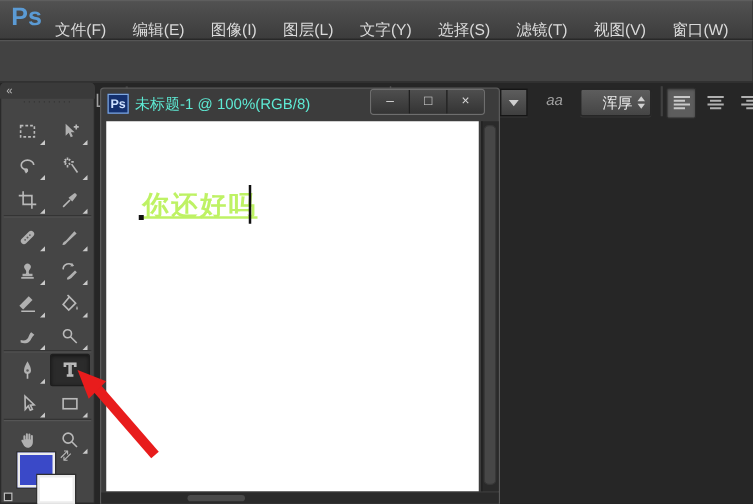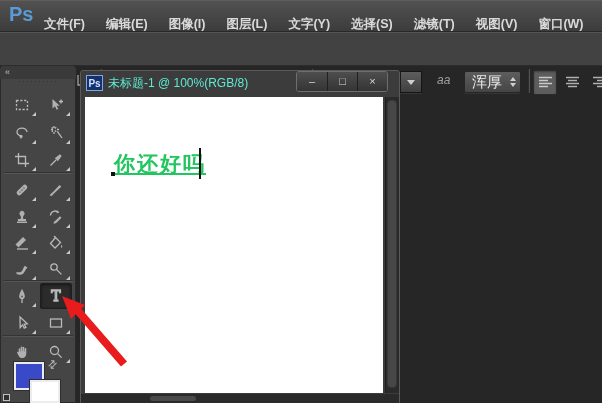--- a/index.html
+++ b/index.html
@@ -5,21 +5,21 @@
   * { margin:0; padding:0; box-sizing:border-box; }
   html,body { width:602px; height:403px; overflow:hidden; background:#262626;
               font-family:"Liberation Sans", sans-serif; }
   .abs { position:absolute; }
 
   
   #menubar { left:0; top:0; width:602px; height:32px;
     background:linear-gradient(#525252,#3c3c3c);
     border-bottom:1px solid #282828; box-shadow:inset 0 1px 0 #5e5e5e; }
   #ps-logo { left:9px; top:3px; font-size:20px; font-weight:bold; letter-spacing:0; }
-  #menu-items { left:44px; top:0; height:48px; display:flex; align-items:center; gap:21px;font-weight:bold; }
+  #menu-items { left:44px; top:0; height:48px; display:flex; align-items:center; gap:21px; }
   .menu-item { color:#dadada; font-size:12.5px; white-space:nowrap; cursor:default; }
 
   
   #optionsbar { left:0; top:32px; width:602px; height:34px; background:#424242;
     border-bottom:1px solid #2c2c2c; box-shadow:inset 0 1px 0 #555; }
   .ob-sep { top:37px; width:1px; height:24px; background:#2e2e2e; box-shadow:1px 0 0 #535353; }
   .grip-v { left:4px; top:39px; width:3px; height:20px;
     background:repeating-linear-gradient(#8a8a8a 0 1px, transparent 1px 3px); }
   .dd { top:39px; height:22px; background:#1d1d1d; border:1px solid #151515;
     box-shadow:0 1px 0 rgba(255,255,255,.08); display:flex; align-items:center; }
@@ -28,21 +28,21 @@
     border-left:1px solid #1a1a1a; display:flex; align-items:center; justify-content:center; }
   .tri-dn { width:0; height:0; border-left:4px solid transparent; border-right:4px solid transparent;
     border-top:5px solid #cfcfcf; }
   .dd.disabled { background:#2f2f2f; }
   .dd.disabled .val { color:#8a8a8a; }
   .dd.disabled .btn { background:linear-gradient(#4a4a4a,#383838); }
   .dd.disabled .tri-dn { border-top-color:#9a9a9a; }
   .popup { top:39px; height:22px; background:linear-gradient(#5d5d5d,#454545);
     border:1px solid #262626; border-radius:2px; display:flex; align-items:center;
     box-shadow:0 1px 0 rgba(255,255,255,.07); }
-  .popup .val { flex:1; color:#ececec; font-size:15px; padding-left:7px; }
+  .popup .val { flex:1; color:#ececec; font-size:12px; padding-left:17px; }
   .spin { width:14px; display:flex; flex-direction:column; align-items:center; gap:2px; }
   .tri-up-s { width:0;height:0;border-left:3.5px solid transparent;border-right:3.5px solid transparent;border-bottom:4px solid #d0d0d0; }
   .tri-dn-s { width:0;height:0;border-left:3.5px solid transparent;border-right:3.5px solid transparent;border-top:4px solid #d0d0d0; }
   .ob-icon { color:#a0a0a0; }
   .align-btn { top:38px; width:24px; height:25px; display:flex; align-items:center; justify-content:center; border-radius:2px; }
   .align-btn.active { background:#5d5d5d; border:1px solid #2b2b2b; box-shadow:inset 0 1px 2px rgba(0,0,0,.35); }
 
   
   #toolpanel { left:0; top:66px; width:76px; height:337px; background:#454545;
     border:1px solid #2a2a2a; border-radius:4px 4px 0 0; }
@@ -325,21 +325,21 @@
 <div class="abs" id="doc-titlebar"></div>
 <div class="abs" id="doc-psicon">Ps</div>
 <span class="abs" id="doc-title">未标题-1 @ 100%(RGB/8)</span>
 <div class="abs" id="win-btns">
   <span class="win-btn">–</span>
   <span class="win-btn">□</span>
   <span class="win-btn">×</span>
 </div>
 
 <div class="abs" id="canvas"></div>
-<span class="abs" id="type-text" style="color: #22c55e; font-family: Liberation Serif, serif;">你还好吗</span>
+<span class="abs" id="type-text" style="color: #bef264; font-family: Liberation Serif, serif;">你还好吗</span>
 <div class="abs" id="text-cursor"></div>
 <div class="abs" id="text-anchor"></div>
 
 <div class="abs" id="vscroll"></div>
 <div class="abs" id="vthumb"></div>
 <div class="abs" id="doc-bottom"></div>
 <div class="abs" id="hthumb"></div>
 
 <svg class="abs" style="left: 0px; top: 0px; width: 602px; height: 403px; pointer-events: none; z-index: 50; color: rgb(232, 28, 28);">
   <line x1="124" y1="364" x2="78" y2="311" stroke="currentColor" stroke-width="8"></line>

